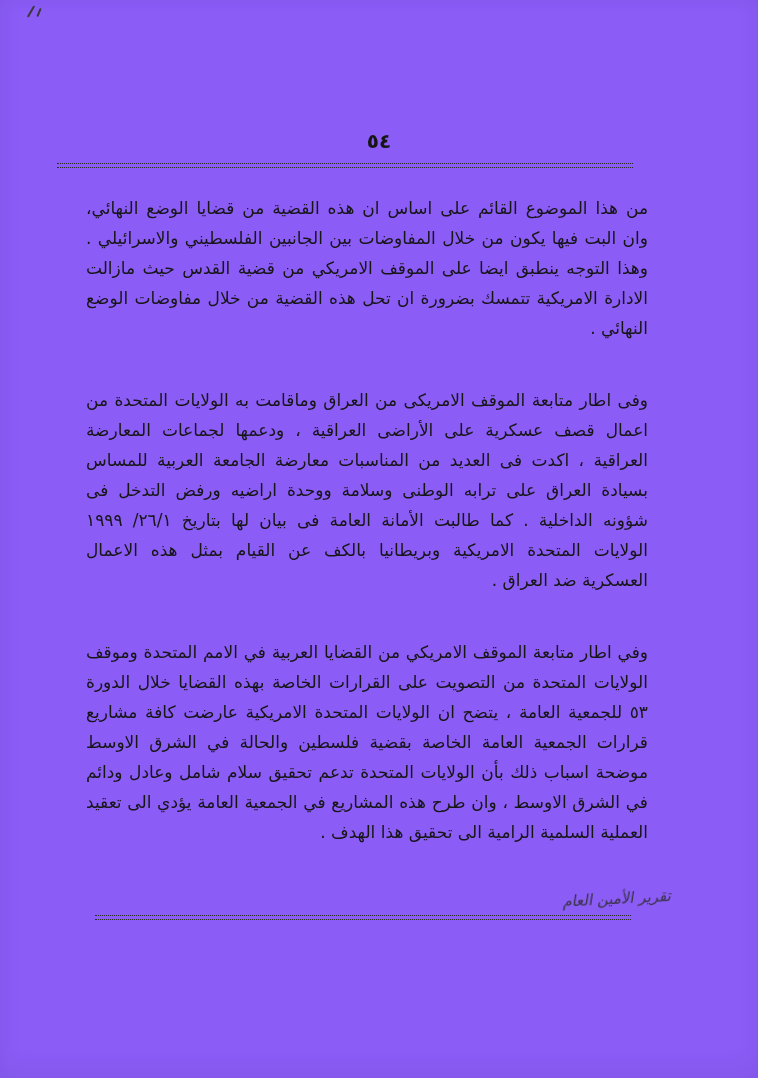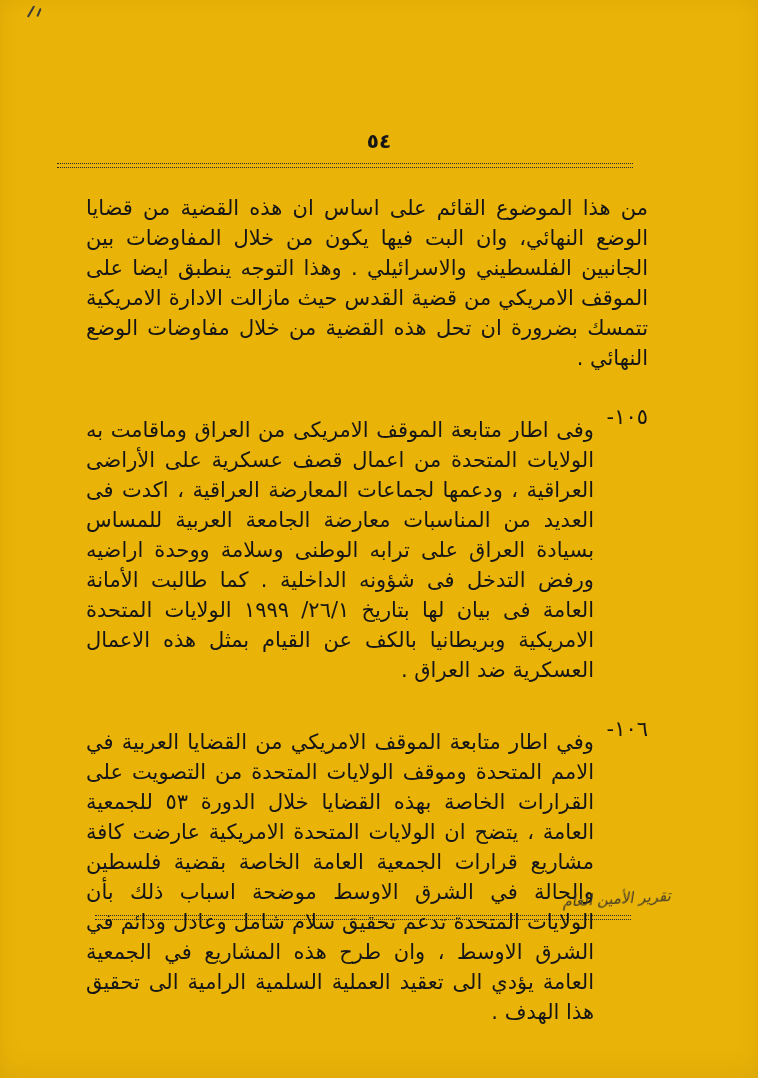--- a/index.html
+++ b/index.html
@@ -5,21 +5,21 @@
   html, body {
     margin: 0;
     padding: 0;
     background: #d8d8d8;
   }
   .page {
     position: relative;
     width: 758px;
     height: 1078px;
     margin: 0 auto;
-    background: #eab308;
+    background: #8b5cf6;
     color: #161616;
     font-family: "DejaVu Sans", sans-serif;
     overflow: hidden;
     box-shadow: inset 0 -10px 24px rgba(0,0,0,0.05), inset 0 6px 14px rgba(0,0,0,0.02);
   }
   .page-number {
     position: absolute;
     top: 129px;
     left: 0;
     width: 100%;
@@ -36,21 +36,21 @@
   }
   .rule-header { top: 163px; left: 57px; width: 576px; }
   .rule-footer { top: 915px; left: 95px; width: 536px; }
   .content {
     position: absolute;
     top: 193px;
     left: 86px;
     width: 562px;
     direction: rtl;
     text-align: justify;
-    font-size: 21px;
+    font-size: 17px;
     line-height: 30px;
   }
   .para { margin: 0 0 29px 0; }
   .para:last-child { margin-bottom: 0; }
   .numbered { display: flex; }
   .para-num {
     flex: 0 0 54px;
     white-space: nowrap;
   }
   .para-text {
@@ -89,26 +89,24 @@
 
   <div class="page-number">٥٤</div>
 
   <div class="rule rule-header"></div>
 
   <div class="content">
 
     <p class="para">من هذا الموضوع القائم على اساس ان هذه القضية من قضايا الوضع النهائي، وان البت فيها يكون من خلال المفاوضات بين الجانبين الفلسطيني والاسرائيلي . وهذا التوجه ينطبق ايضا على الموقف الامريكي من قضية القدس حيث مازالت الادارة الامريكية تتمسك بضرورة ان تحل هذه القضية من خلال مفاوضات الوضع النهائي .</p>
 
     <div class="para numbered">
-      <span class="para-num">١٠٥-</span>
       <span class="para-text">وفى اطار متابعة الموقف الامريكى من العراق وماقامت به الولايات المتحدة من اعمال قصف عسكرية على الأراضى العراقية ، ودعمها لجماعات المعارضة العراقية ، اكدت فى العديد من المناسبات معارضة الجامعة العربية للمساس بسيادة العراق على ترابه الوطنى وسلامة ووحدة اراضيه ورفض التدخل فى شؤونه الداخلية . كما طالبت الأمانة العامة فى بيان لها بتاريخ ٢٦/١/ ١٩٩٩ الولايات المتحدة الامريكية وبريطانيا بالكف عن القيام بمثل هذه الاعمال العسكرية ضد العراق .</span>
     </div>
 
     <div class="para numbered">
-      <span class="para-num">١٠٦-</span>
       <span class="para-text">وفي اطار متابعة الموقف الامريكي من القضايا العربية في الامم المتحدة وموقف الولايات المتحدة من التصويت على القرارات الخاصة بهذه القضايا خلال الدورة ٥٣ للجمعية العامة ، يتضح ان الولايات المتحدة الامريكية عارضت كافة مشاريع قرارات الجمعية العامة الخاصة بقضية فلسطين والحالة في الشرق الاوسط موضحة اسباب ذلك بأن الولايات المتحدة تدعم تحقيق سلام شامل وعادل ودائم في الشرق الاوسط ، وان طرح هذه المشاريع في الجمعية العامة يؤدي الى تعقيد العملية السلمية الرامية الى تحقيق هذا الهدف .</span>
     </div>
 
   </div>
 
   <div class="rule rule-footer"></div>
 
   <div class="handwritten">تقرير الأمين العام</div>
 
 </div>

